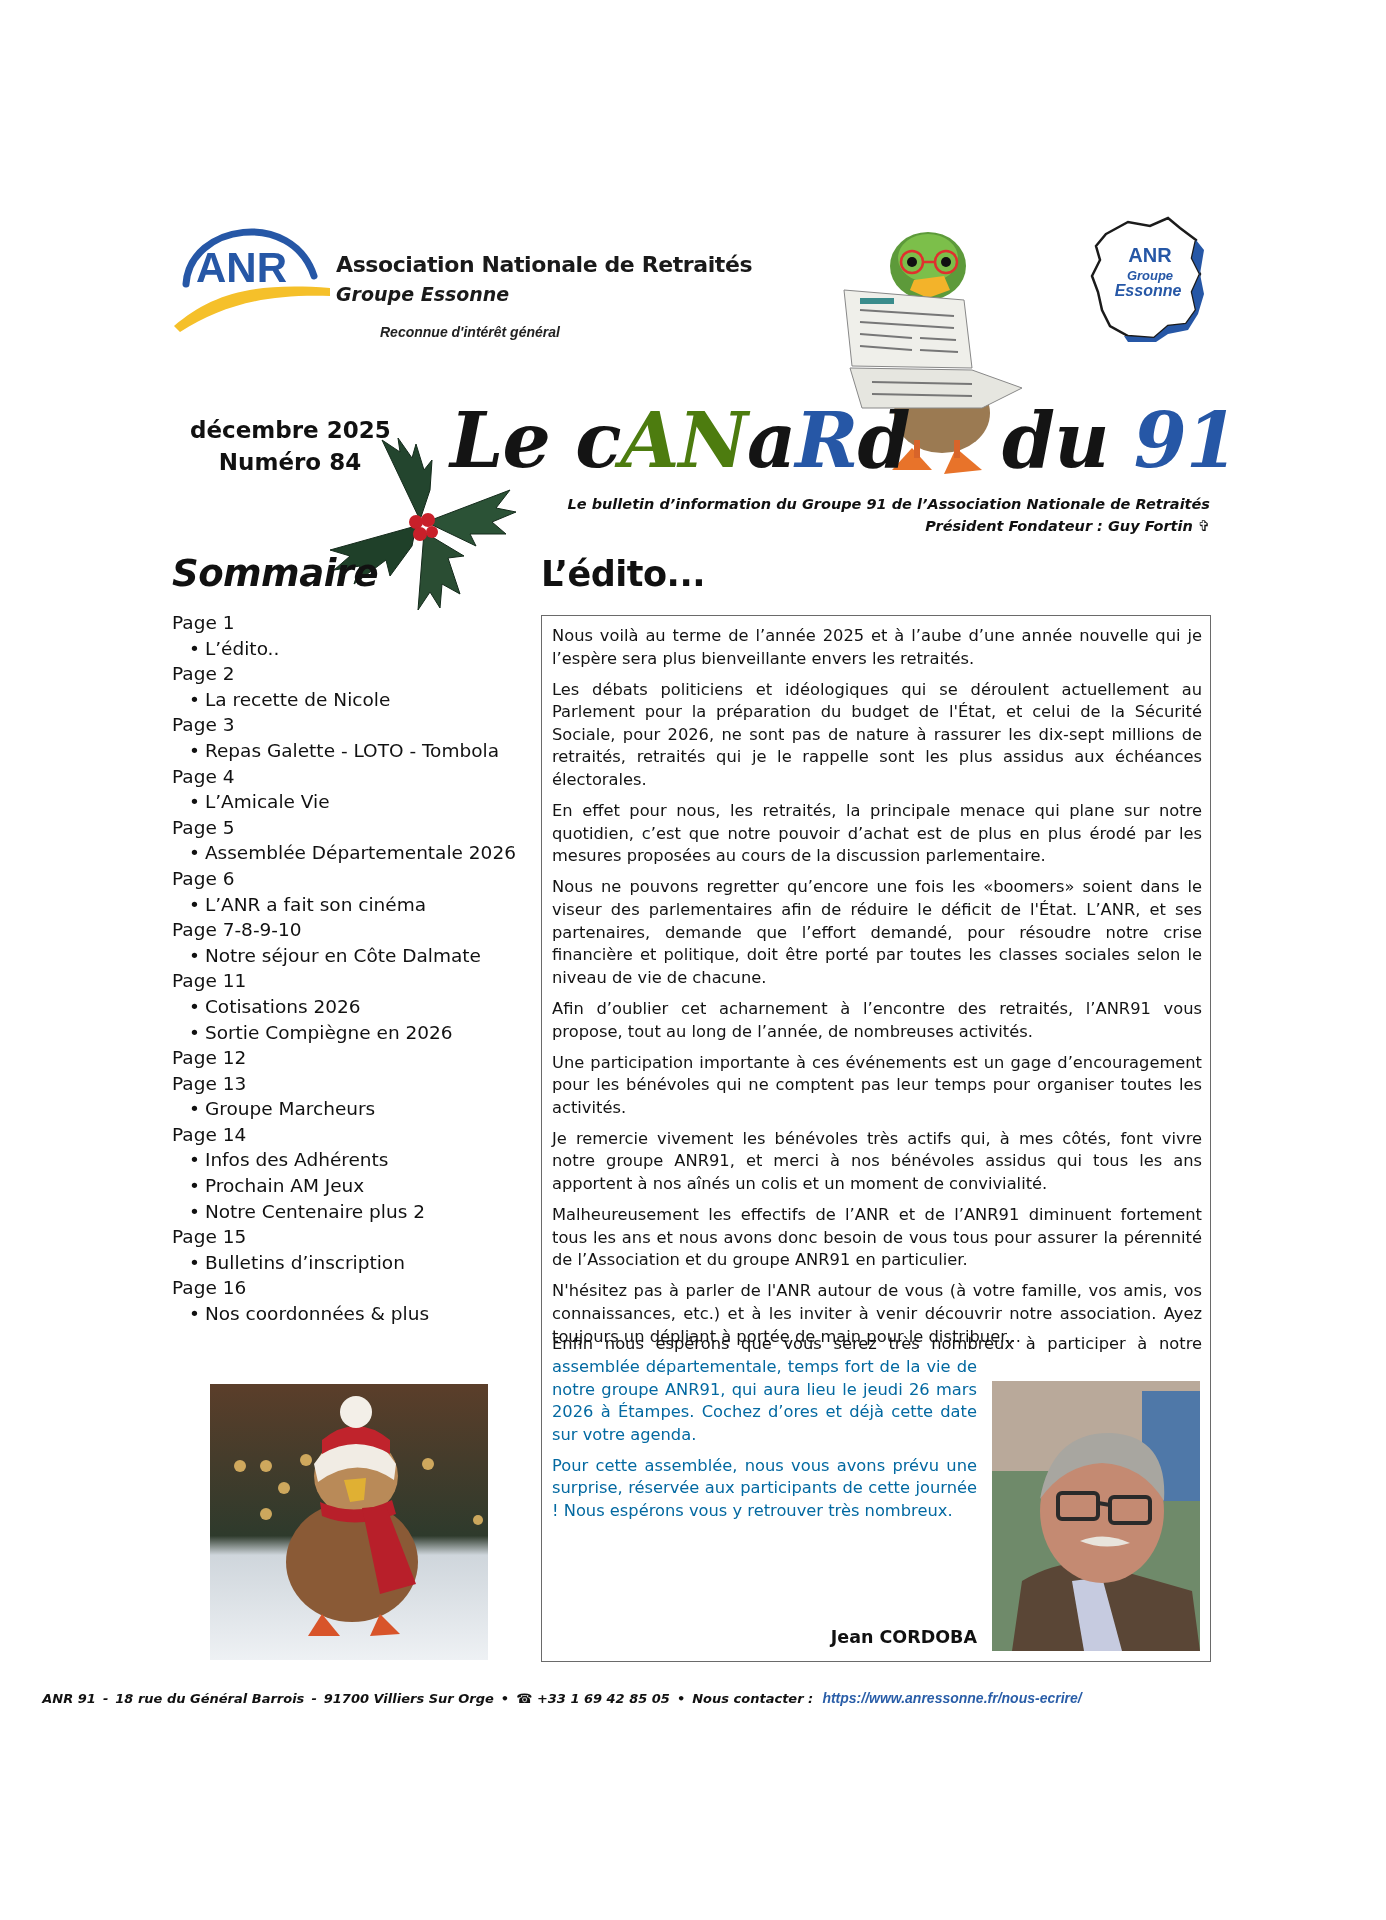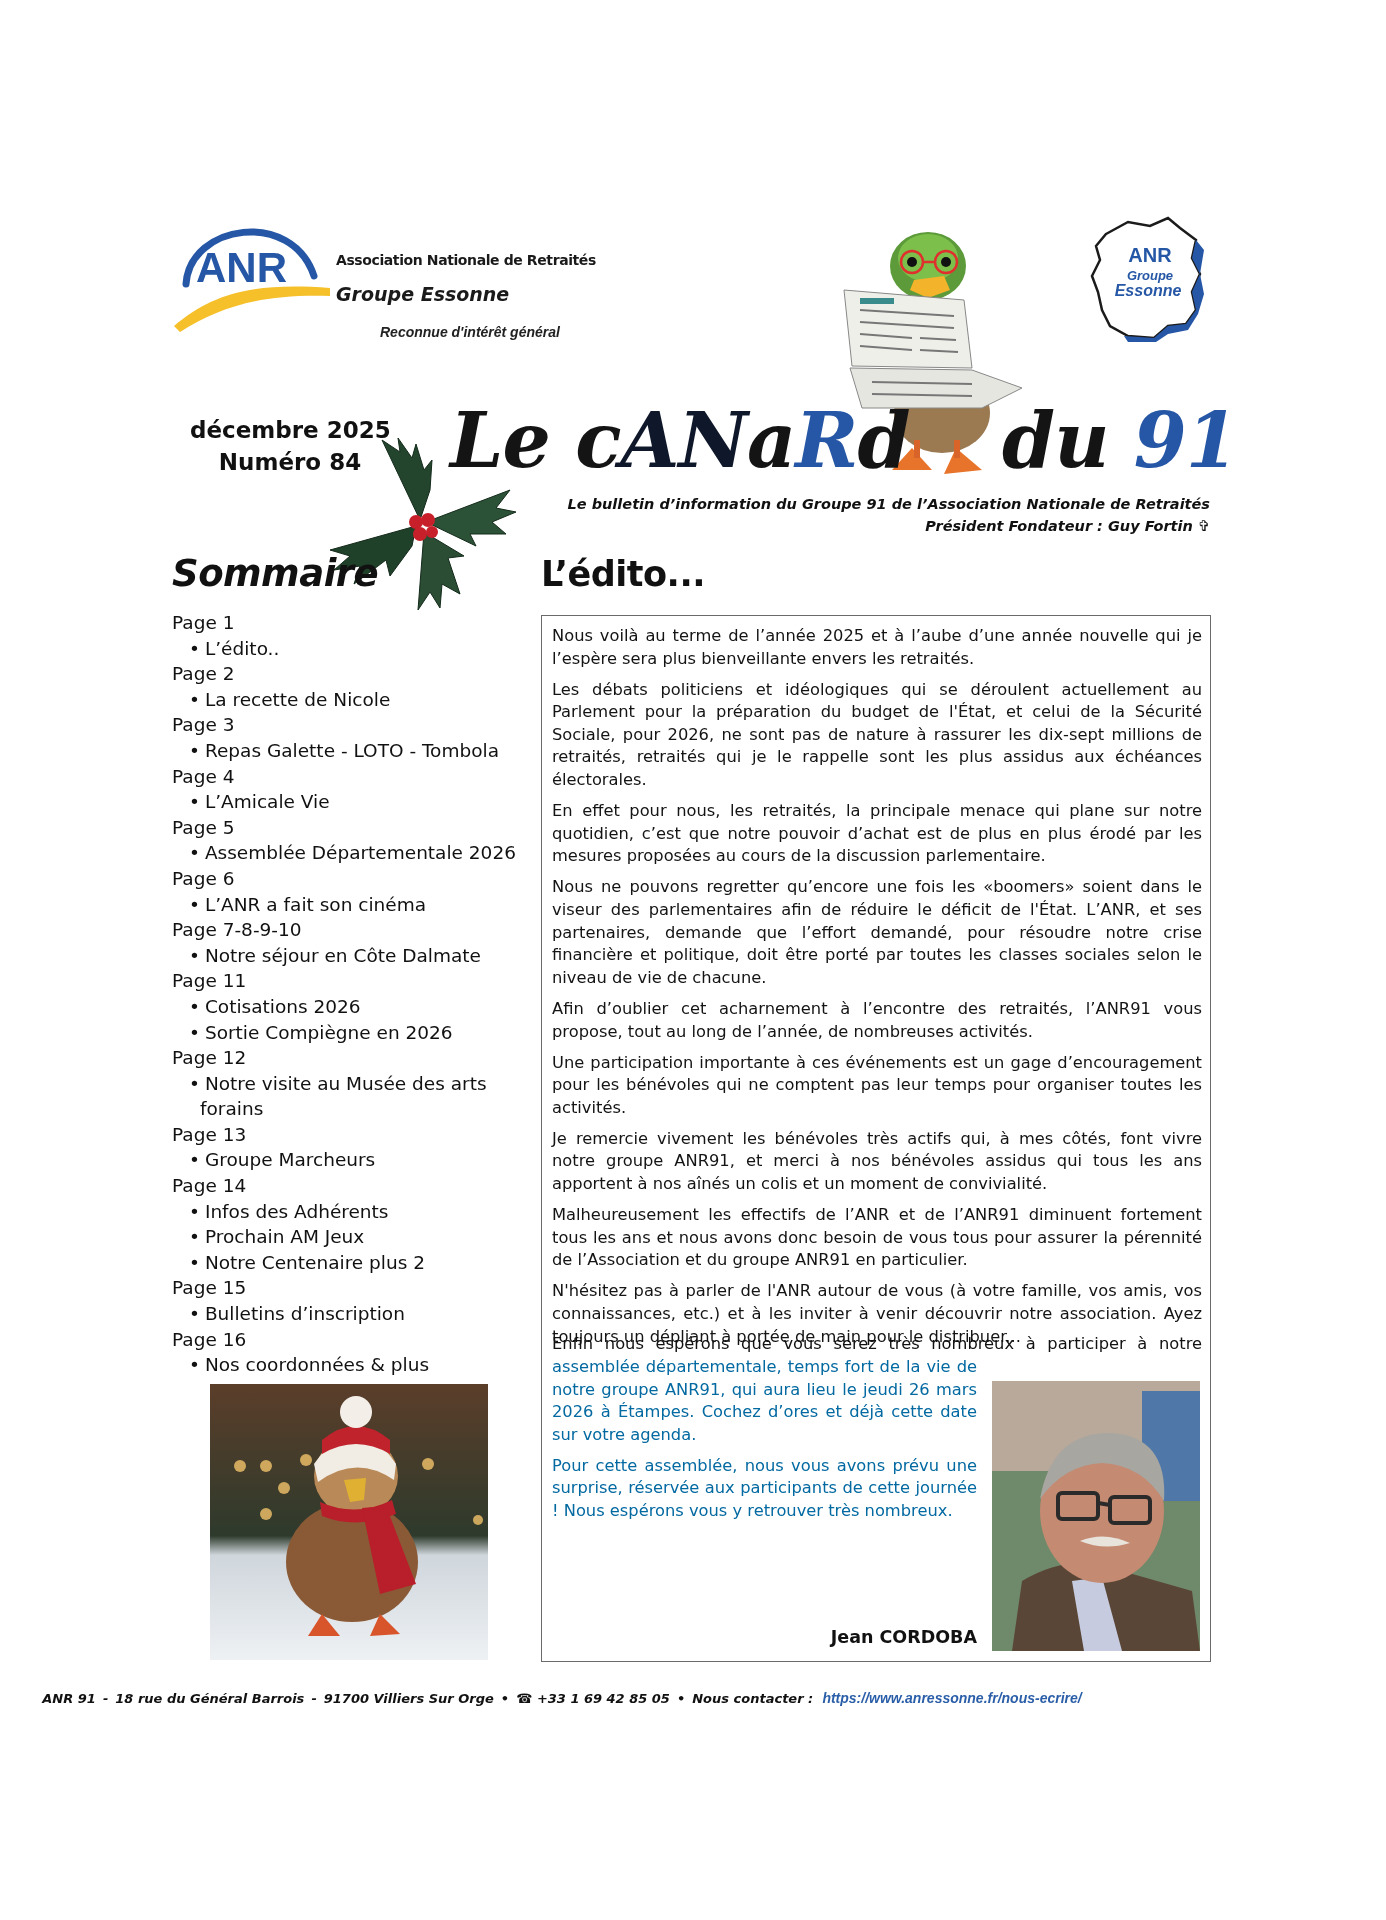--- a/index.html
+++ b/index.html
@@ -2,21 +2,21 @@
 <html><head>
 <meta charset="utf-8">
 <style>
   html, body { margin: 0; padding: 0; background: #ffffff; }
   body { width: 1386px; height: 1920px; position: relative; overflow: hidden;
          font-family: "DejaVu Sans", sans-serif; color: #111; }
   .abs { position: absolute; }
 
   
   #anr-logo { left: 172px; top: 214px; width: 160px; height: 120px; }
-  #org-name { left: 336px; top: 252px; font-size: 14px; font-weight: bold; color: #1a1a1a;
+  #org-name { left: 336px; top: 252px; font-size: 22px; font-weight: bold; color: #1a1a1a;
               font-family: "DejaVu Sans", sans-serif; letter-spacing: -0.4px; white-space: nowrap; }
   #org-group { left: 336px; top: 283px; font-size: 19px; font-weight: bold; font-style: italic; color: #1a1a1a; white-space: nowrap; }
   #org-recognized { left: 336px; top: 324px; font-size: 14px; font-weight: bold; font-style: italic; color: #222;
                     font-family: "Liberation Sans", sans-serif; white-space: nowrap; margin-left: 44px; }
 
   #essonne-logo { left: 1088px; top: 214px; width: 118px; height: 130px; }
 
   
   #duck-mascot { left: 832px; top: 218px; width: 200px; height: 262px; }
 
@@ -24,21 +24,21 @@
   #issue-date { left: 190px; top: 417px; width: 200px; text-align: center; font-size: 23px; font-weight: bold; white-space: nowrap; }
   #issue-number { left: 190px; top: 449px; width: 200px; text-align: center; font-size: 23px; font-weight: bold; white-space: nowrap; }
 
   
   #holly { left: 320px; top: 430px; width: 210px; height: 185px; }
 
   
   .mast { font-family: "DejaVu Serif", serif; font-style: italic; font-weight: bold; font-size: 76px;
           line-height: 1; white-space: nowrap; letter-spacing: -1px; }
   #mast-le { left: 450px; top: 403px; color: #141414; }
-  #mast-blue { color: #0f172a; }
+  #mast-blue { color: #4d7c0f; }
   #mast-dark { color: #141414; }
   #mast-du { left: 1002px; top: 403px; color: #141414; }
   #mast-91 { color: #2657a6; }
 
   #tagline { right: 176px; top: 496px; font-size: 14.5px; font-weight: bold; font-style: italic; white-space: nowrap; text-align: right; }
   #founder { right: 176px; top: 518px; font-size: 14.5px; font-weight: bold; font-style: italic; white-space: nowrap; text-align: right; }
 
   
   #sommaire-title { left: 172px; top: 552px; font-size: 37px; font-weight: bold; letter-spacing: -0.5px; font-style: italic; }
   #sommaire-list { left: 172px; top: 610px; width: 370px; font-size: 18.5px; line-height: 25.6px; color: #111; }
@@ -154,21 +154,20 @@
     <span class="toc-page">Page 5</span>
     <span class="toc-item">Assemblée Départementale 2026</span>
     <span class="toc-page">Page 6</span>
     <span class="toc-item">L’ANR a fait son cinéma</span>
     <span class="toc-page">Page 7-8-9-10</span>
     <span class="toc-item">Notre séjour en Côte Dalmate</span>
     <span class="toc-page">Page 11</span>
     <span class="toc-item">Cotisations 2026</span>
     <span class="toc-item">Sortie Compiègne en 2026</span>
     <span class="toc-page">Page 12</span>
-    <span class="toc-item">Notre visite au Musée des arts forains</span>
     <span class="toc-page">Page 13</span>
     <span class="toc-item">Groupe Marcheurs</span>
     <span class="toc-page">Page 14</span>
     <span class="toc-item">Infos des Adhérents</span>
     <span class="toc-item">Prochain AM Jeux</span>
     <span class="toc-item">Notre Centenaire plus 2</span>
     <span class="toc-page">Page 15</span>
     <span class="toc-item">Bulletins d’inscription</span>
     <span class="toc-page">Page 16</span>
     <span class="toc-item">Nos coordonnées &amp; plus</span>

